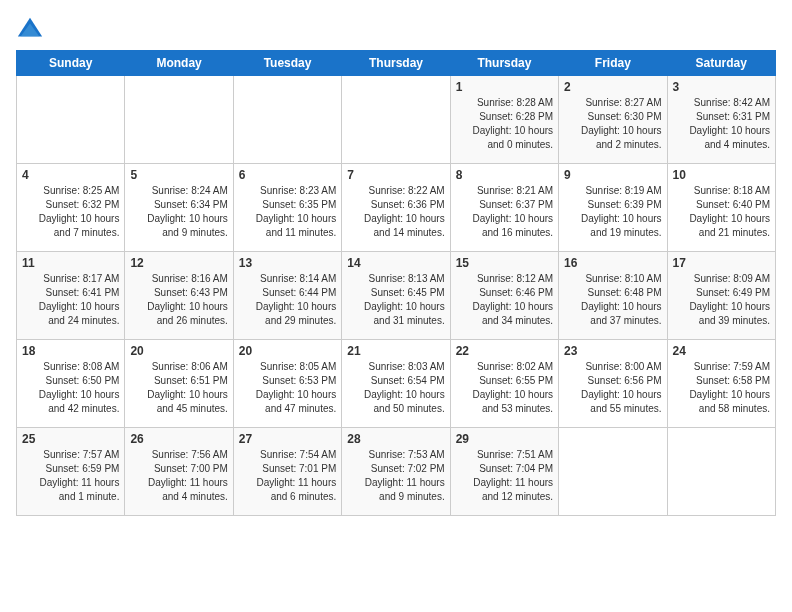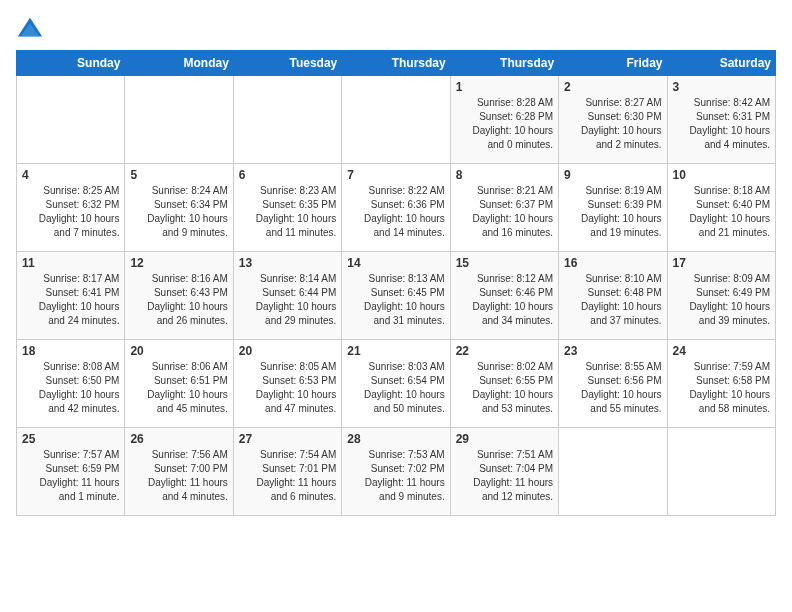--- a/index.html
+++ b/index.html
@@ -52,21 +52,21 @@
       table-layout: fixed;
     }
     thead tr {
       background: #1a73c9;
     }
     thead th {
       color: #fff;
       font-size: 12px;
       font-weight: bold;
       padding: 5px 4px;
-      text-align: right;
+      text-align: center;
       border: 1px solid #1a73c9;
     }
     tbody tr {
       vertical-align: top;
     }
     tbody td {
       border: 1px solid #ccc;
       padding: 4px 5px;
       font-size: 10px;
       color: #333;
@@ -266,21 +266,21 @@
 Daylight: 10 hours and 50 minutes.</div>
         </td>
         <td>
           <span class="day-number">22</span>
           <div class="day-info">Sunrise: 8:02 AM
 Sunset: 6:55 PM
 Daylight: 10 hours and 53 minutes.</div>
         </td>
         <td>
           <span class="day-number">23</span>
-          <div class="day-info">Sunrise: 8:55 AM
+          <div class="day-info">Sunrise: 8:00 AM
 Sunset: 6:56 PM
 Daylight: 10 hours and 55 minutes.</div>
         </td>
         <td>
           <span class="day-number">24</span>
           <div class="day-info">Sunrise: 7:59 AM
 Sunset: 6:58 PM
 Daylight: 10 hours and 58 minutes.</div>
         </td>
       </tr>

